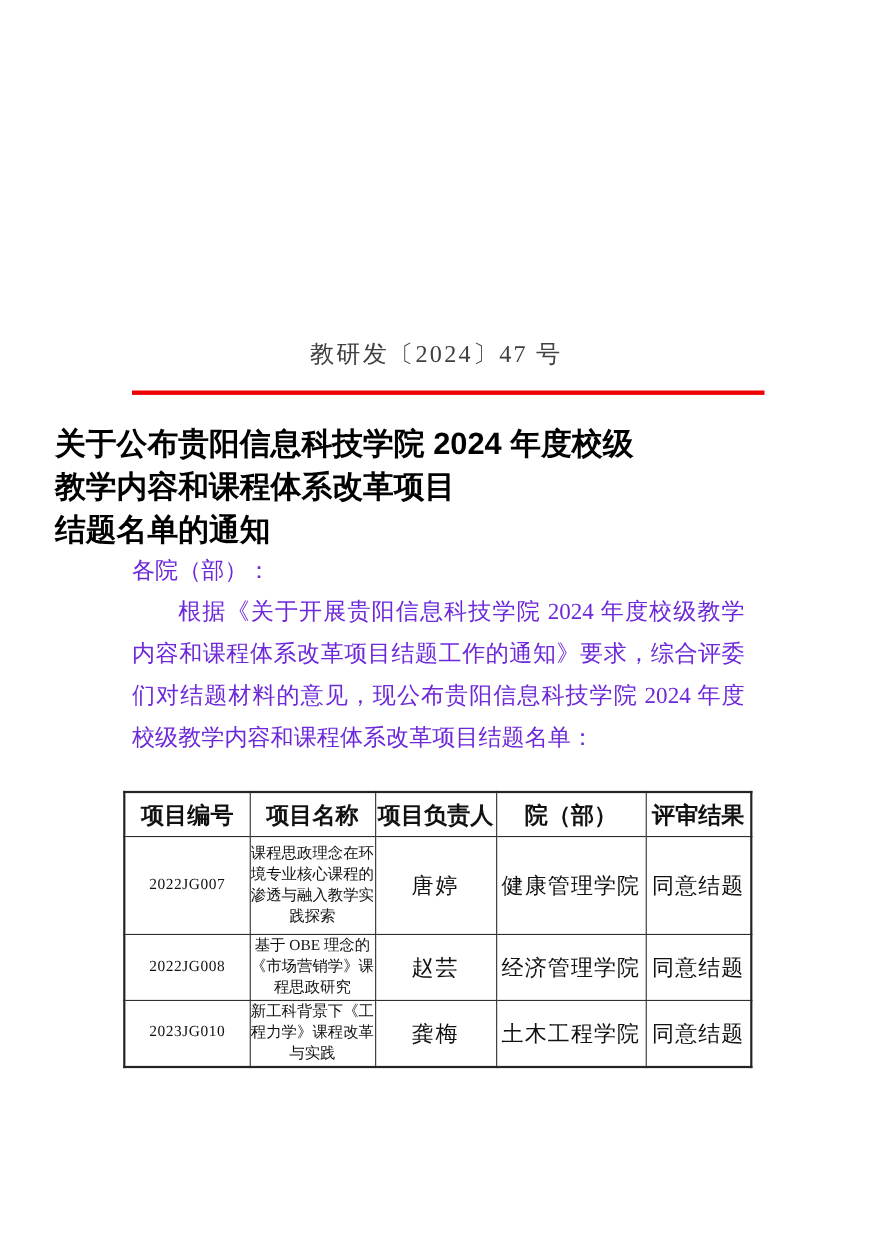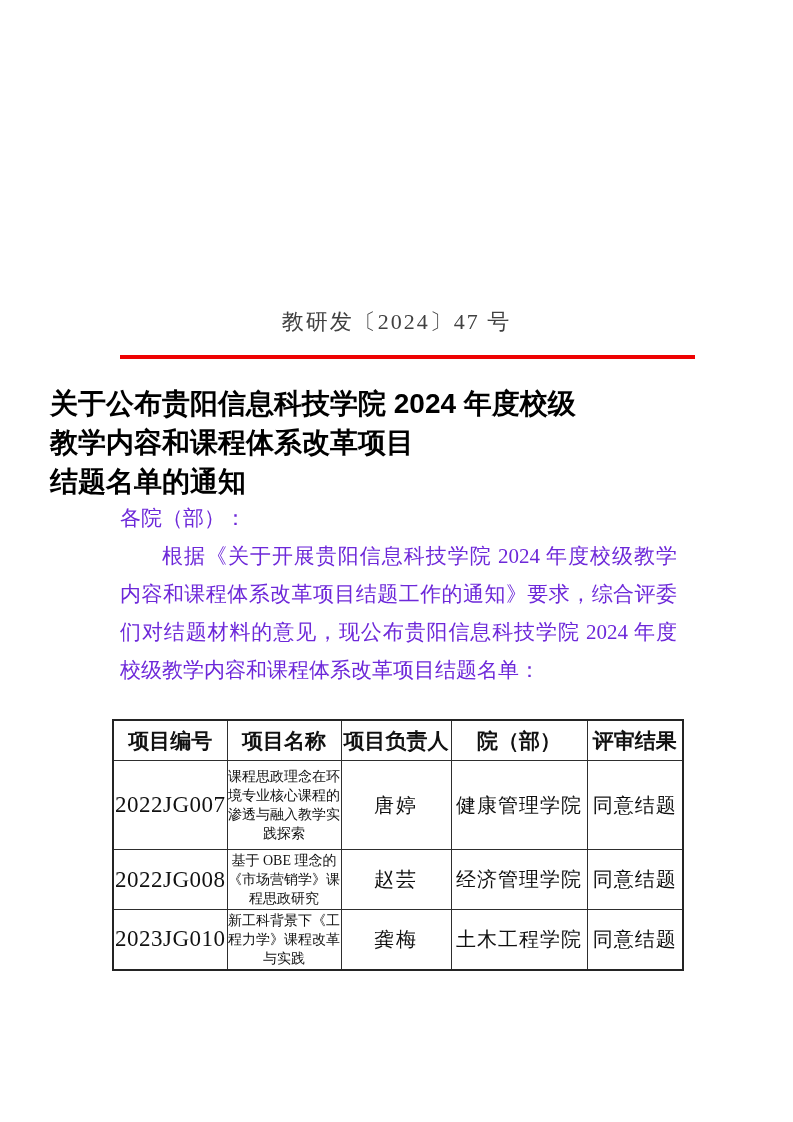--- a/index.html
+++ b/index.html
@@ -101,21 +101,21 @@
   }
   .result-table { border: 2px solid #242424; }
   .result-table th {
     font-family: "Liberation Sans", sans-serif;
     font-weight: bold;
     font-size: 21px;
     height: 39px;
   }
   .row-tall  { height: 89px; }
   .row-mid   { height: 60px; }
-  .cell-id     { font-size: 23px; letter-spacing: 0.5px; }
+  .cell-id     { font-size: 14px; letter-spacing: 0.5px; }
   .cell-name   {
     font-size: 14px;
     line-height: 19px;
     text-align: justify;
     padding: 2px 4px;
   }
   .cell-person { font-size: 20px; letter-spacing: 2px; }
   .cell-dept   { font-size: 20px; letter-spacing: 1px; }
   .cell-result { font-size: 20px; letter-spacing: 1px; margin-left: 20px; }
 </style>

